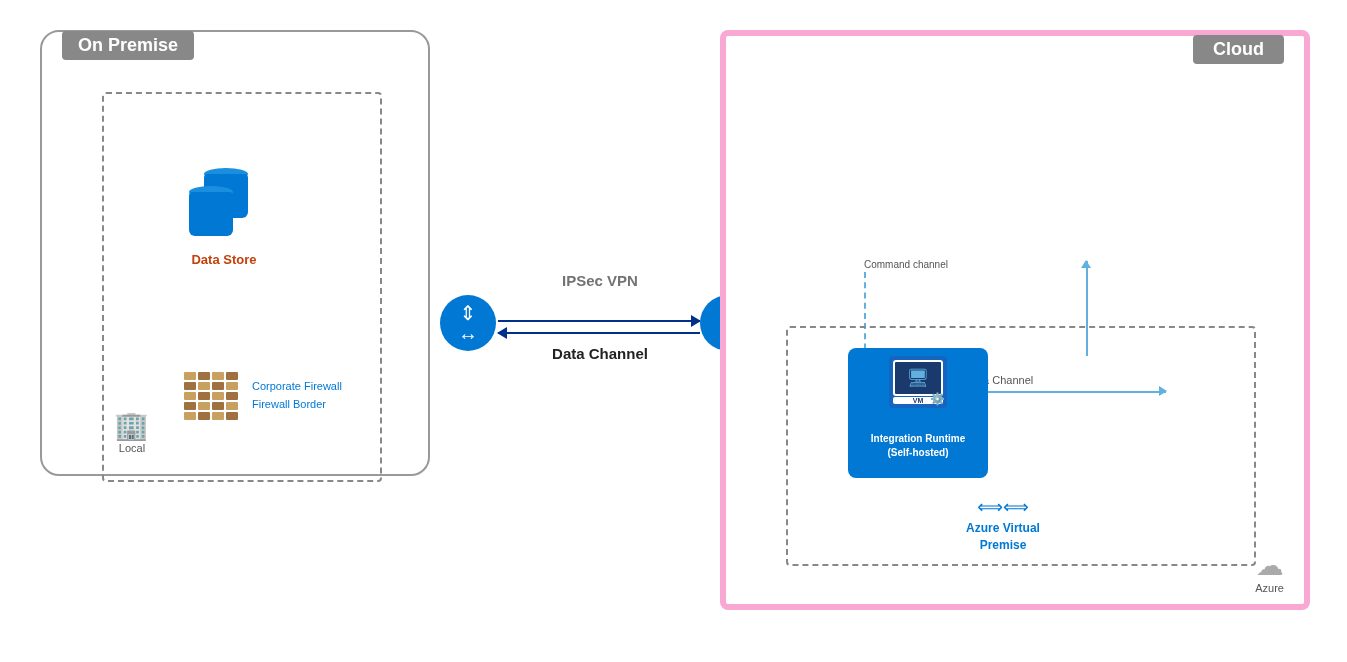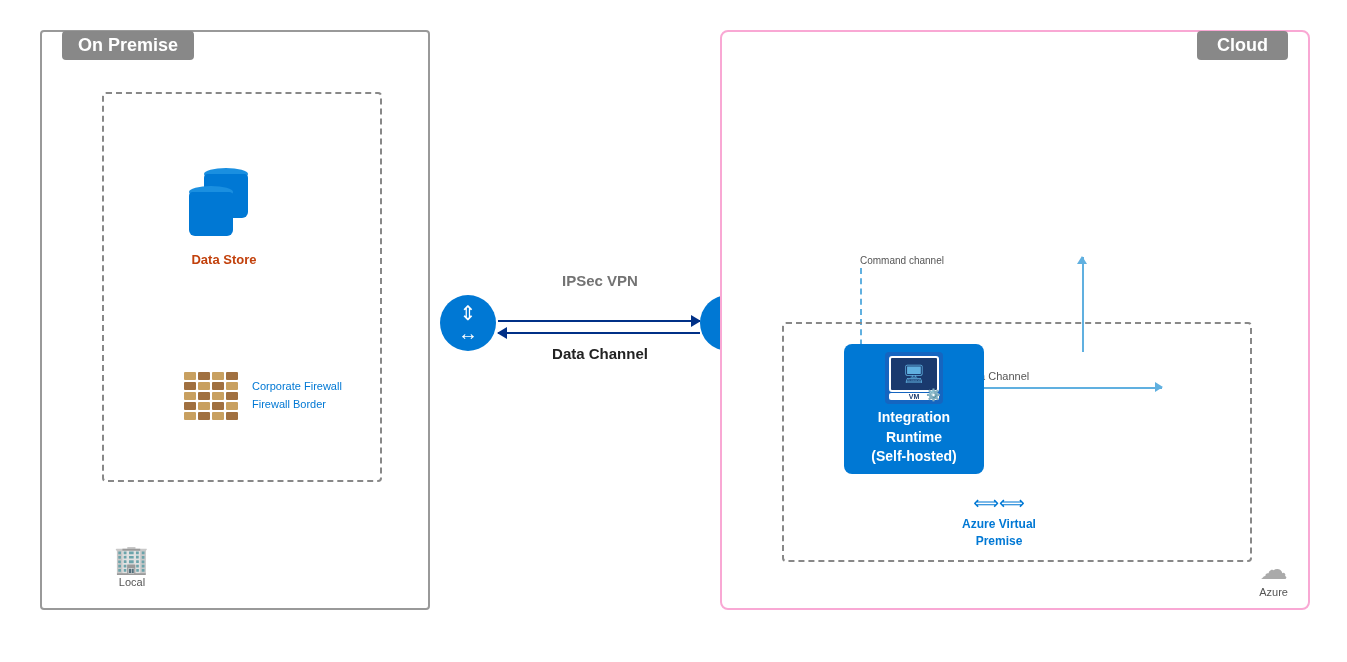--- a/index.html
+++ b/index.html
@@ -14,41 +14,41 @@
     .diagram-container {
       width: 1347px;
       height: 662px;
       position: relative;
       background: #fff;
     }
     
     .on-premise {
       position: absolute;
       left: 40px; top: 30px;
-      width: 390px; height: 580px;
+      width: 390px; height: 446px;
       border: 2px solid #999;
-      border-radius: 4px;
+      border-radius: 19px;
       background: #fff;
     }
     .on-premise-label {
       position: absolute;
       top: -1px; left: 20px;
       background: #888;
       color: #fff;
       font-size: 18px;
       font-weight: 600;
       padding: 4px 16px;
       border-radius: 4px;
     }
     
     .cloud-box {
       position: absolute;
       left: 720px; top: 30px;
       width: 590px; height: 580px;
-      border: 2px solid #f9a8d4;
+      border: 6px solid #f9a8d4;
       border-radius: 8px;
       background: #fff;
     }
     .cloud-box-label {
       position: absolute;
       top: -1px; right: 20px;
       background: #888;
       color: #fff;
       font-size: 18px;
       font-weight: 600;
@@ -322,21 +322,21 @@
 
       <div style="position:absolute;left:60px;top:20px;width:140px;height:130px;background:#0078d4;border-radius:8px;text-align:center;padding:8px;">
         
         <div style="background:#1565c0;border-radius:4px;padding:4px;display:inline-block;margin-bottom:4px;position:relative;">
           <div style="width:50px;height:36px;background:#1a3a6e;border-radius:3px;border:2px solid #fff;display:flex;align-items:center;justify-content:center;">
             <span style="color:#60b0e0;font-size:18px;">🖥</span>
           </div>
           <div style="position:absolute;bottom:2px;right:2px;font-size:12px;">⚙️</div>
           <div style="background:#fff;color:#1a3a6e;font-size:7px;font-weight:700;padding:0 2px;border-radius:2px;margin-top:1px;">VM</div>
         </div>
-        <div style="color:#fff;font-size:14px;font-weight:600;line-height:1.4;margin-top:0;">
+        <div style="color:#fff;font-size:10px;font-weight:600;line-height:1.4;margin-top:20px;">
           <span>Integration Runtime</span><br><span>(Self-hosted)</span>
         </div>
       </div>
 
 
       <div style="position:absolute;bottom:10px;left:150px;text-align:center;width:130px;">
 
         <div style="font-size:18px;color:#0078d4;margin-bottom:2px;">⟺⟺</div>
         <div style="color:#0078d4;font-size:12px;font-weight:600;line-height:1.4;">
           <span>Azure Virtual</span><br><span>Premise</span>

